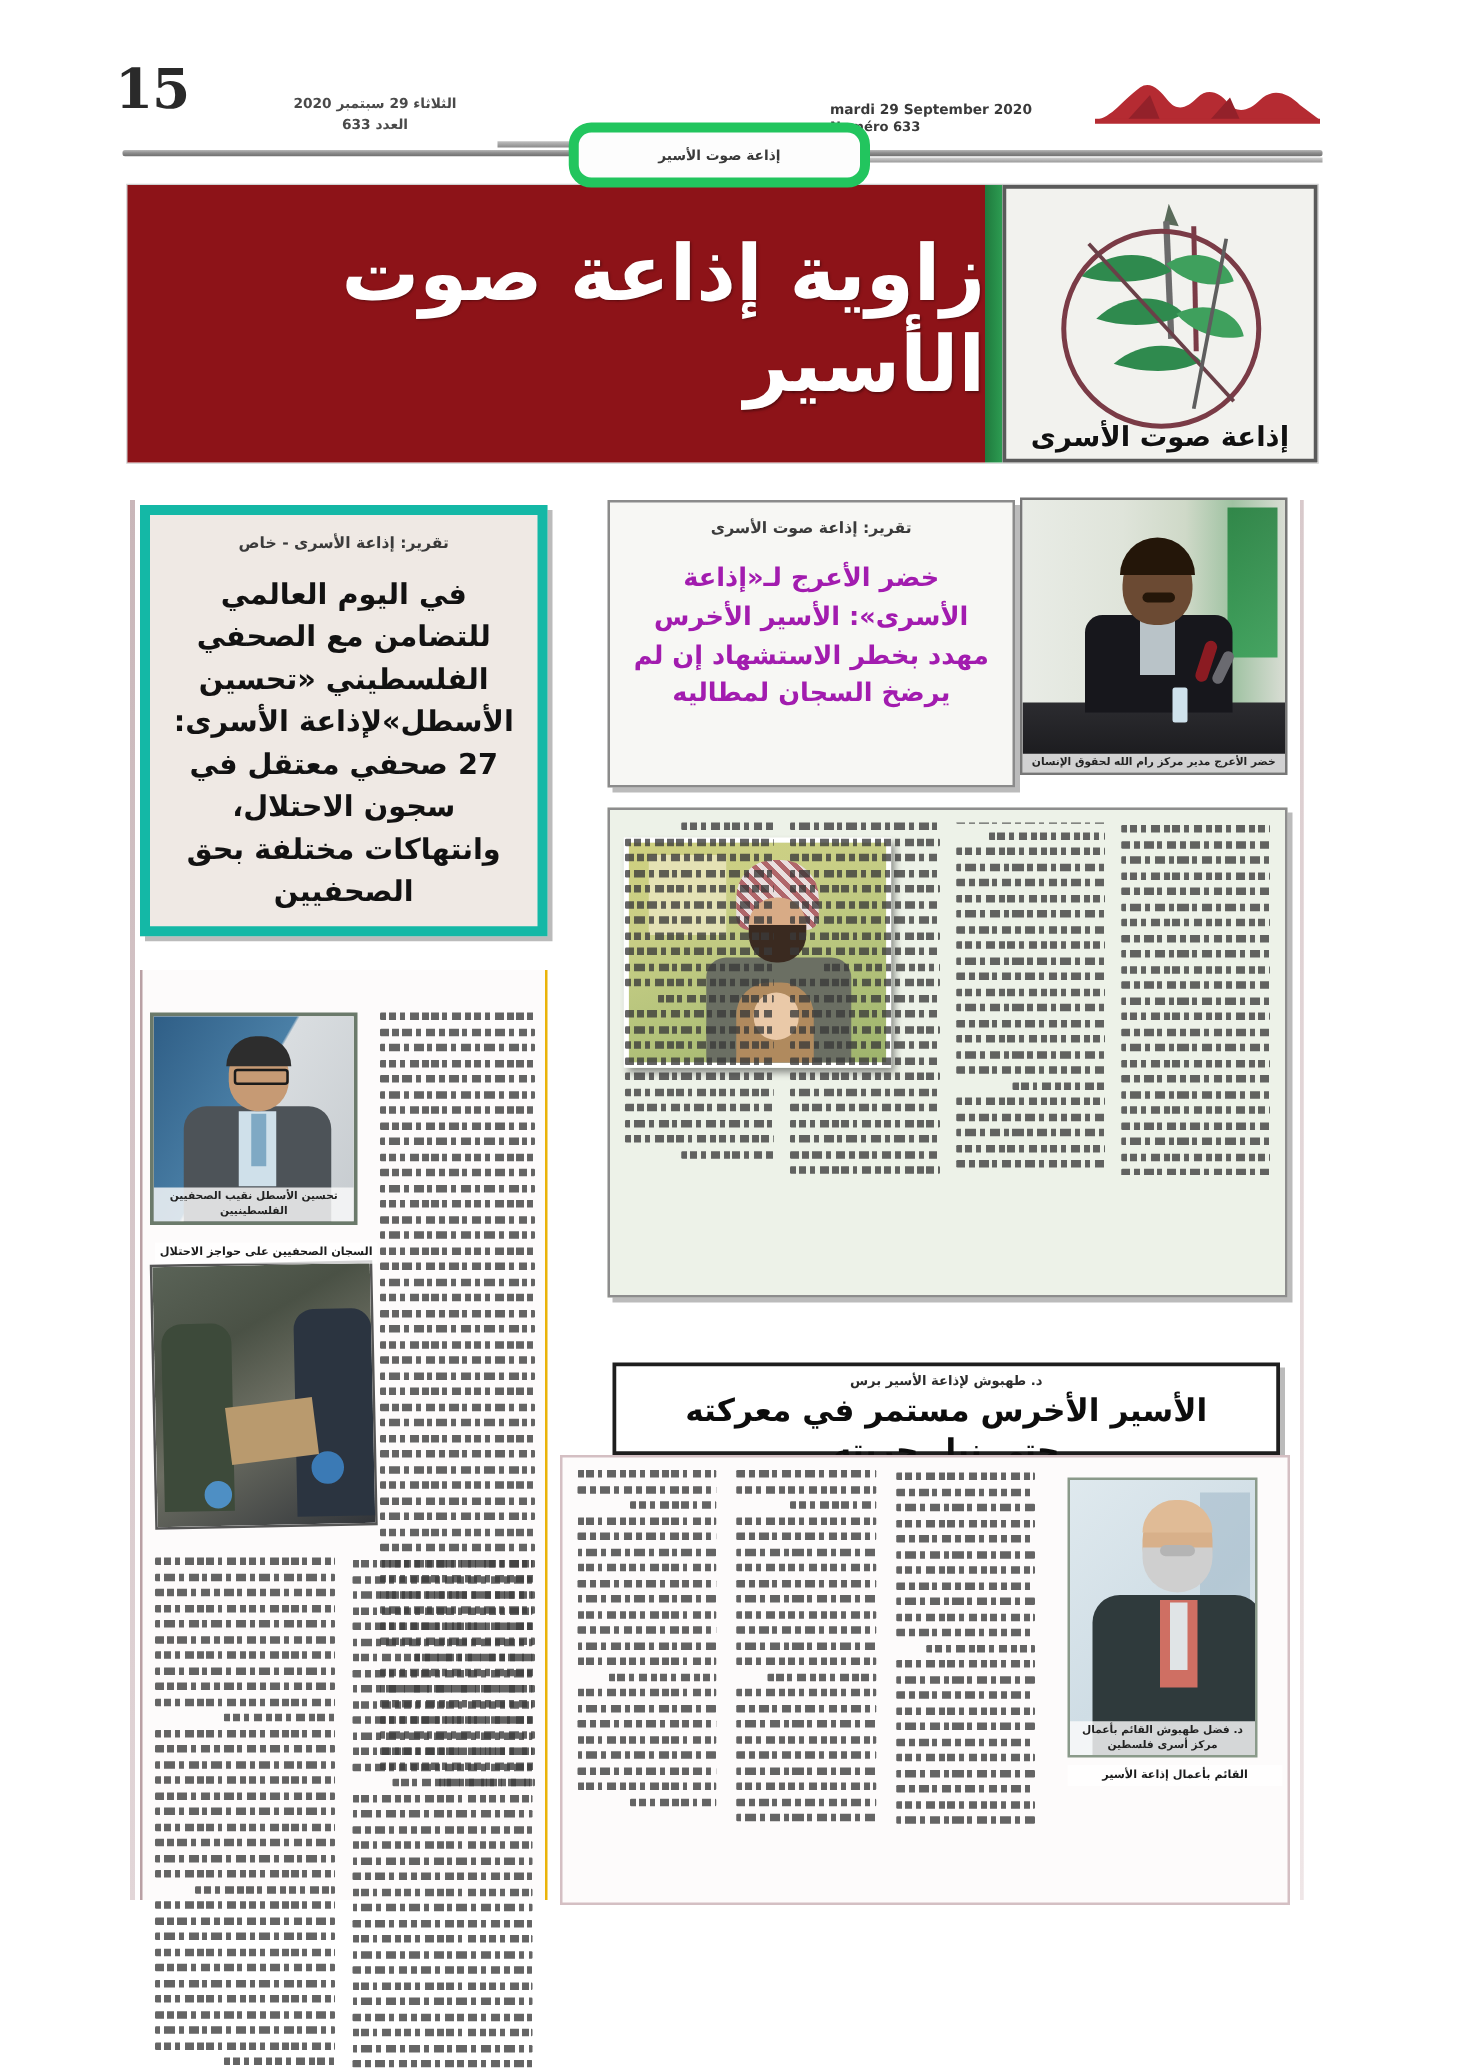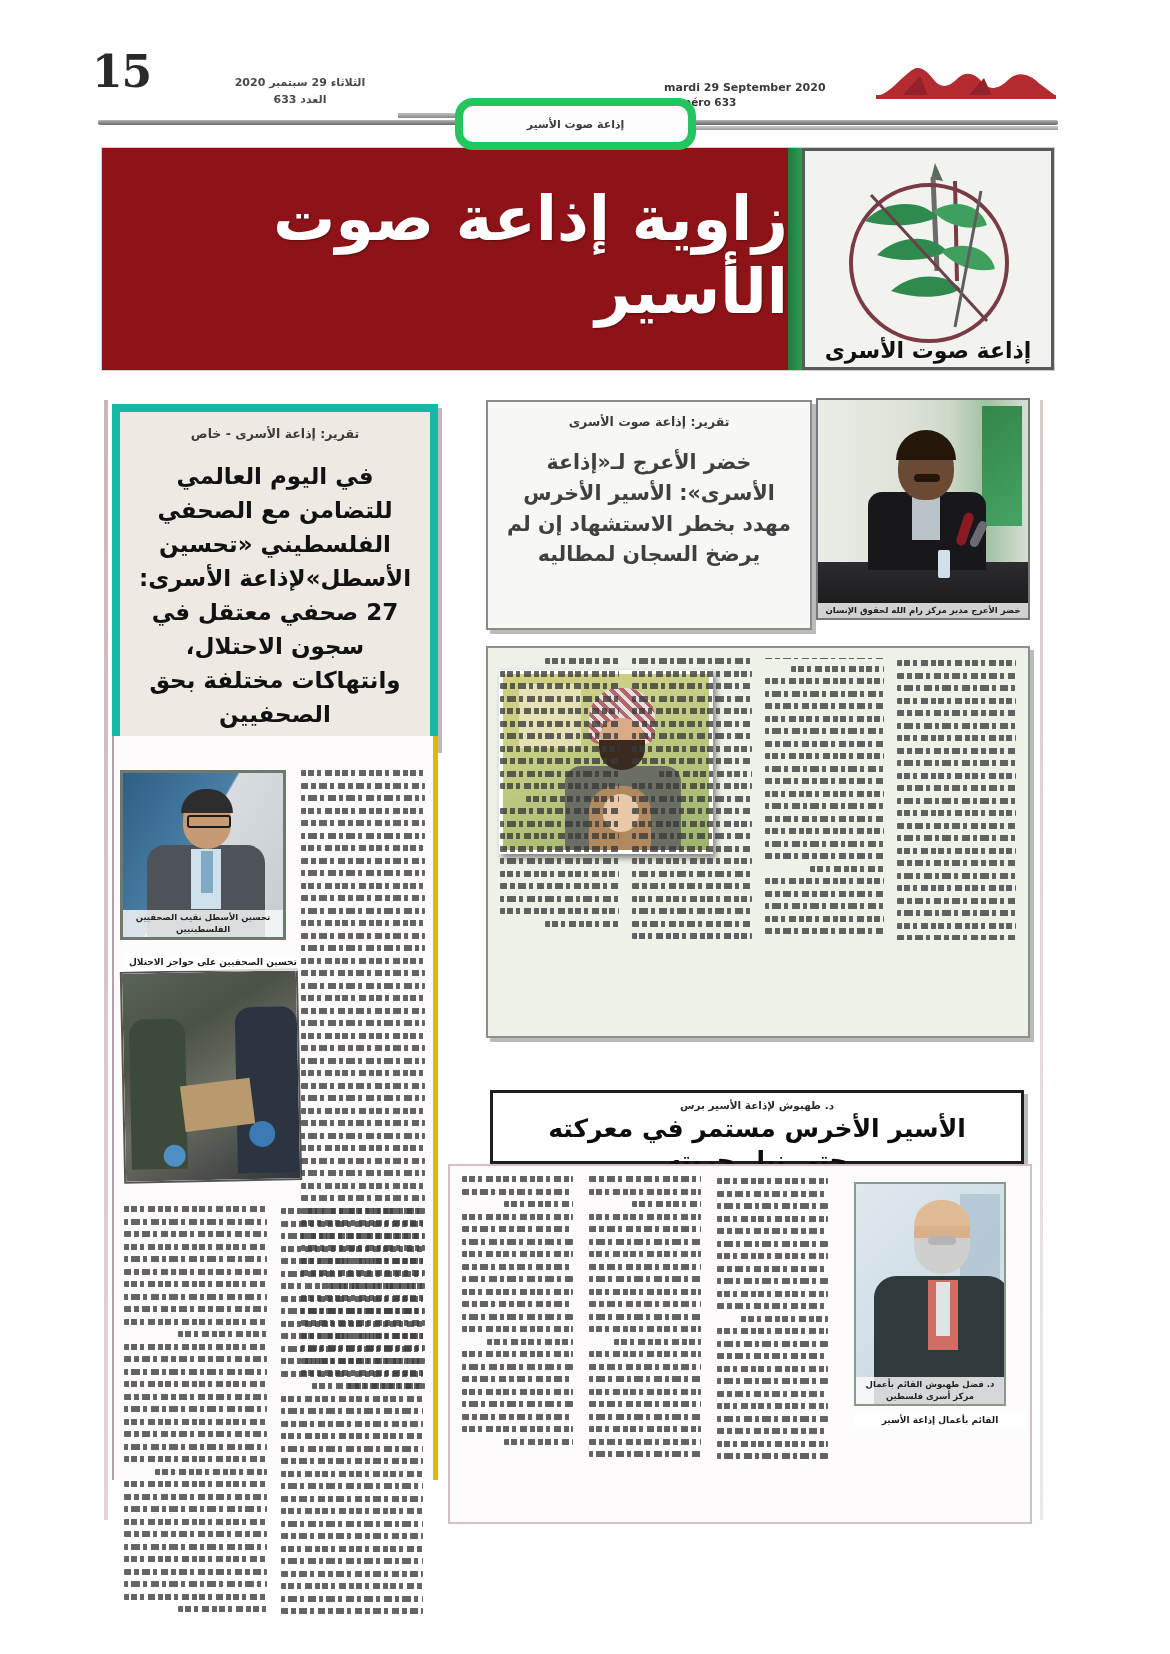--- a/index.html
+++ b/index.html
@@ -110,21 +110,21 @@
     color:#121212;filter:blur(.2px);
   }
 
   
   .boxB{
     left:486px;top:400px;width:326px;height:230px;
     background:#f7f7f4;border:2px solid #8b8b8b;padding:12px 12px 8px;
   }
   .headB{
     font-size:20.5px;font-weight:700;line-height:1.5;text-align:center;
-    color:#404040;filter:blur(.2px);
+    color:#a21caf;filter:blur(.2px);
   }
 
   
   .photo{position:absolute;overflow:hidden;box-sizing:border-box;}
   .photo .cap{
     position:absolute;left:0;right:0;bottom:0;
     background:rgba(250,250,250,.82);
     font-size:8.5px;font-weight:700;color:#222;text-align:center;
     line-height:1.35;padding:2px 3px;filter:blur(.45px);
   }
@@ -195,22 +195,22 @@
   .pC-tie{position:absolute;left:80px;top:98px;width:14px;height:54px;background:#e0e4e6;}
 
   
   .bodypanel{position:absolute;box-sizing:border-box;}
   .panelB{
     left:486px;top:646px;width:544px;height:392px;
     background:#edf2e8;border:2px solid #8d8d8d;padding:10px;
   }
   .panelB .cols{columns:4;column-gap:9px;height:368px;}
   .panelA{
-    left:112px;top:736px;width:326px;height:744px;
-    background:#fdfbfb;border-right:5px solid #eab308;border-left:2px solid #b9a0a4;
+    left:112px;top:776px;width:326px;height:744px;
+    background:#fdfbfb;border-right:2px solid #eab308;border-left:2px solid #b9a0a4;
     padding:8px;
   }
   .panelC{
     left:448px;top:1164px;width:584px;height:360px;
     background:#fdfbfb;border:2px solid #d4bfc3;padding:10px;
   }
   .panelC .cols{columns:3;column-gap:12px;height:338px;}
 
   
   .tline{
@@ -465,21 +465,21 @@
 
     <div class="photo photoA2" style="left:8px;top:234px;">
       <div class="pA2-bg"></div>
       <div class="pA2-f1"></div>
       <div class="pA2-f2"></div>
       <div class="pA2-f3"></div>
       <div class="pA2-blue"></div>
       <div class="pA2-blue2"></div>
     </div>
 
-    <div class="capstrip" style="left:10px;top:218px;width:178px;">تحسين الصحفيين على حواجز الاحتلال</div>
+    <div class="capstrip" style="left:10px;top:218px;width:178px;">السجان الصحفيين على حواجز الاحتلال</div>
 
     <div style="position:absolute;right:8px;top:34px;width:124px;">
       <div class="tline"></div>
       <div class="tline s2"></div>
       <div class="tline s3"></div>
       <div class="tline"></div>
       <div class="tline s2"></div>
       <div class="tline s3"></div>
       <div class="tline"></div>
       <div class="tline s2"></div>

